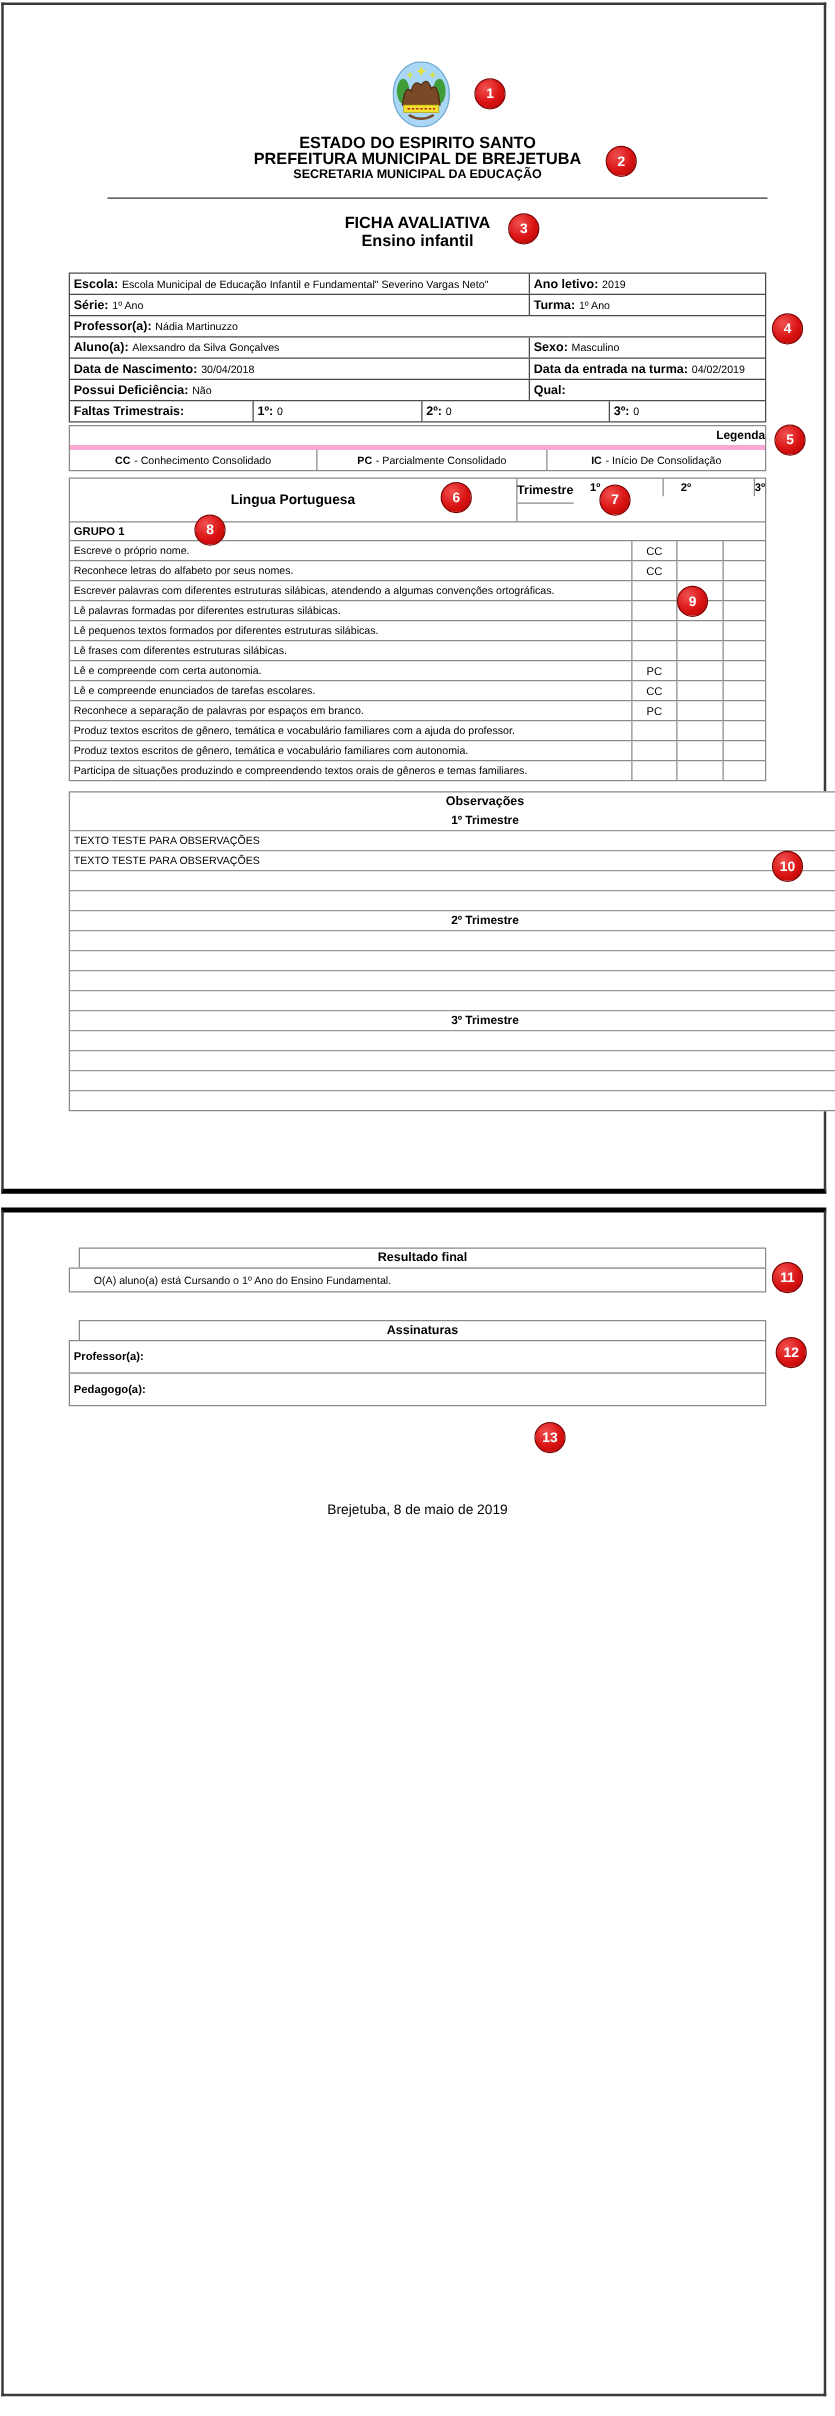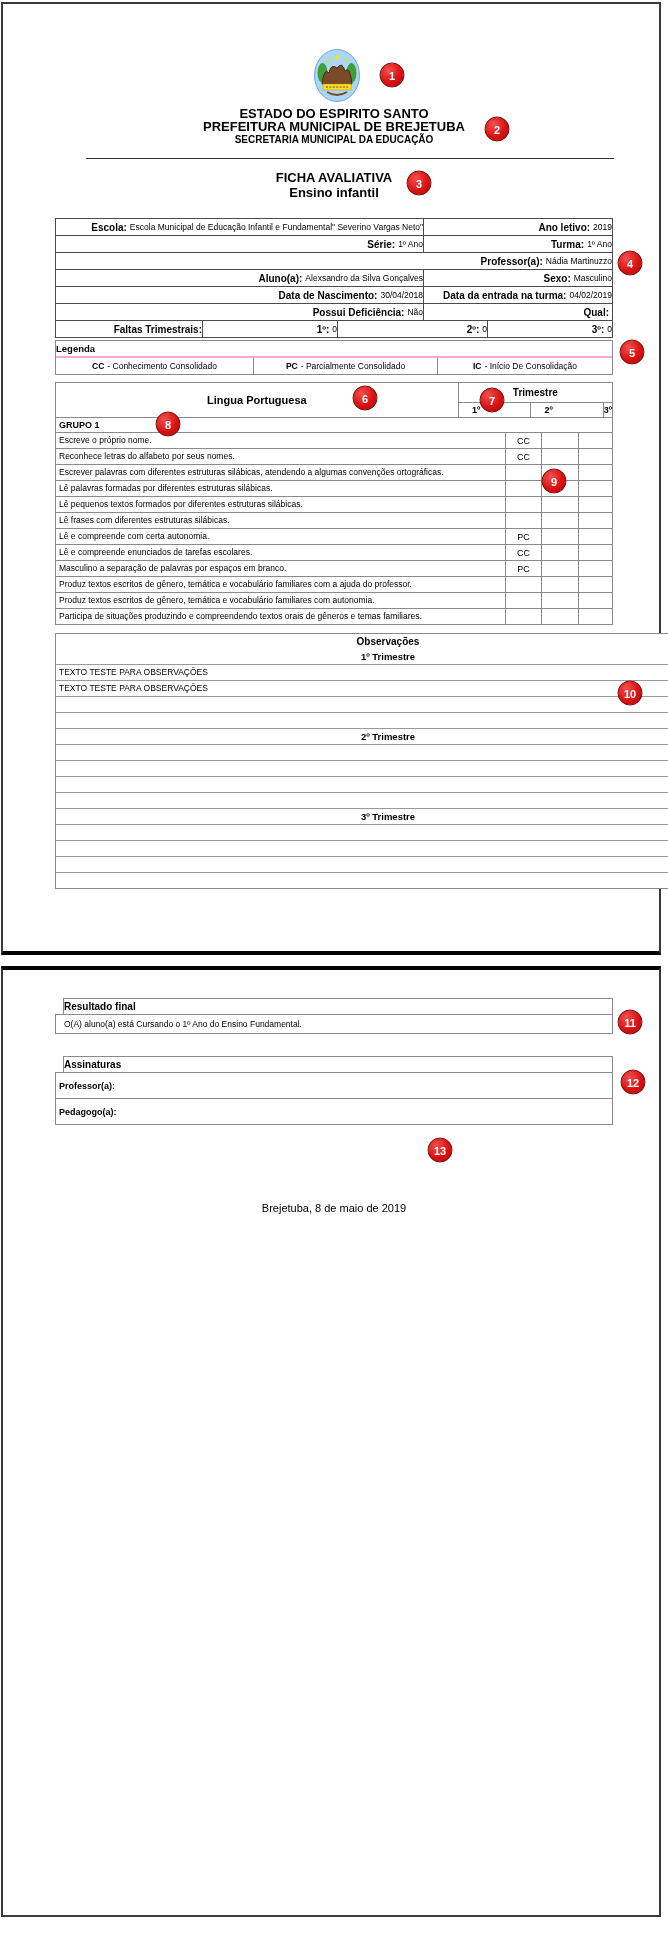--- a/index.html
+++ b/index.html
@@ -21,44 +21,44 @@
   .doc-title,.doc-subtitle{font-size:13px;font-weight:bold;line-height:15px;}
 
   
   .lbl{font-weight:bold;font-size:10px;white-space:nowrap;}
   .val{font-size:8.5px;white-space:nowrap;}
 
   
   #info-table{top:218px;left:55px;width:558px;border:1px solid #4a4a4a;box-sizing:border-box;background:#fff;}
   .irow{display:flex;height:16px;border-bottom:1px solid #4a4a4a;}
   .irow:last-child{border-bottom:none;}
-  .ic{display:flex;align-items:center;gap:3px;padding-left:3px;overflow:hidden;box-sizing:border-box;justify-content:flex-end;}
+  .ic{display:flex;align-items:center;gap:3px;padding-left:3px;overflow:hidden;box-sizing:border-box;}
   .iw-l{width:368px;border-right:1px solid #4a4a4a;}
   .iw-r{flex:1;}
   .f0{width:147px;border-right:1px solid #4a4a4a;}
   .f1{width:135px;border-right:1px solid #4a4a4a;}
   .f2{width:150px;border-right:1px solid #4a4a4a;}
   .f3{flex:1;}
 
   
   #legenda{top:340px;left:55px;width:558px;border:1px solid #8a8a8a;box-sizing:border-box;background:#fff;}
-  .leg-title{height:15px;border-bottom:2px solid #f9a8d4;text-align:left;font-weight:bold;font-size:9.5px;line-height:15px;}
+  .leg-title{height:15px;border-bottom:4px solid #f9a8d4;text-align:right;font-weight:bold;font-size:9.5px;line-height:15px;}
   .leg-row{display:flex;height:16px;}
   .leg-cell{display:flex;align-items:center;justify-content:center;gap:3px;font-size:8.5px;box-sizing:border-box;}
   .leg-cell b{font-size:8.5px;}
   .lc0{width:198px;border-right:1px solid #8a8a8a;}
   .lc1{width:184px;border-right:1px solid #8a8a8a;}
   .lc2{flex:1;}
 
   
   #main-table{top:382px;left:55px;width:558px;border:1px solid #8a8a8a;box-sizing:border-box;background:#fff;}
   .mhead{display:flex;}
   .mh-subject{width:450px;border-right:1px solid #8a8a8a;display:flex;align-items:center;justify-content:center;
               font-weight:bold;font-size:11px;height:34px;box-sizing:border-box;}
-  .mh-right{flex:1;display:flex;flex-direction:column;}
+  .mh-right{flex:1;display:flex;flex-direction:row;}
   .mh-trim{height:19px;border-bottom:1px solid #8a8a8a;text-align:center;font-weight:bold;font-size:10px;line-height:19px;}
   .mh-cols{display:flex;height:14px;gap:36px;}
   .mh-c{display:flex;align-items:center;justify-content:center;font-weight:bold;font-size:9px;box-sizing:border-box;}
   .grupo-row{border-top:1px solid #8a8a8a;height:14px;font-weight:bold;font-size:9px;line-height:14px;padding-left:3px;}
   .mrow{display:flex;border-top:1px solid #8a8a8a;height:15px;}
   .mdesc{width:450px;border-right:1px solid #8a8a8a;font-size:8.5px;line-height:15px;padding-left:3px;
          white-space:nowrap;overflow:hidden;box-sizing:border-box;}
   .mcell{display:flex;align-items:center;justify-content:center;font-size:9px;box-sizing:border-box;}
   .m1,.c1{width:35px;}
   .m2,.c2{width:37px;border-left:1px solid #8a8a8a;}
@@ -66,24 +66,24 @@
 
   
   #obs-table{top:633px;left:55px;width:666px;border:1px solid #8a8a8a;box-sizing:border-box;background:#fff;}
   .orow{height:15px;border-top:1px solid #9a9a9a;line-height:15px;}
   .orow:first-child{border-top:none;}
   .o-title{font-weight:bold;font-size:10px;text-align:center;}
   .o-sub{font-weight:bold;font-size:9.5px;text-align:center;}
   .o-text{font-size:8.5px;padding-left:3px;white-space:nowrap;overflow:hidden;}
 
   
-  .sec-head{margin-left:8px;height:15px;border:1px solid #8a8a8a;font-weight:bold;
+  .sec-head{margin-left:8px;height:15px;border:1px solid #8a8a8a;text-align:center;font-weight:bold;
             font-size:10px;line-height:15px;background:#fff;box-sizing:content-box;}
   #resultado{top:998px;left:55px;width:558px;}
-  .res-body{margin-top:-1px;border:1px solid #8a8a8a;height:18px;font-size:8.5px;line-height:18px;padding-left:8px;background:#fff;}
+  .res-body{margin-top:-1px;border:1px solid #8a8a8a;height:18px;font-size:8.5px;line-height:18px;padding-left:19px;background:#fff;}
   #assinaturas{top:1056px;left:55px;width:558px;}
   .sig-row{margin-top:-1px;border:1px solid #8a8a8a;height:27px;padding:2px 0 0 3px;box-sizing:border-box;background:#fff;}
   .sig-row .lbl{font-size:9px;}
   #date-line{top:1200px;left:55px;width:558px;text-align:center;font-size:11px;line-height:16px;}
 
   
   .callout{position:absolute;width:23px;height:23px;border-radius:50%;transform:translate(-50%,-50%);
            background:radial-gradient(circle at 35% 30%, #f25050 0%, #d91212 55%, #b30606 100%);
            border:1px solid #7d0505;color:#fff;font-weight:bold;font-size:11px;
            display:flex;align-items:center;justify-content:center;z-index:5;}
@@ -273,21 +273,21 @@
           <div class="mcell m2"></div>
           <div class="mcell m3"></div>
         </div>
         <div class="mrow">
           <div class="mdesc">Lê e compreende enunciados de tarefas escolares.</div>
           <div class="mcell m1">CC</div>
           <div class="mcell m2"></div>
           <div class="mcell m3"></div>
         </div>
         <div class="mrow">
-          <div class="mdesc">Masculino a separação de palavras por espaços em branco.</div>
+          <div class="mdesc">Reconhece a separação de palavras por espaços em branco.</div>
           <div class="mcell m1">PC</div>
           <div class="mcell m2"></div>
           <div class="mcell m3"></div>
         </div>
         <div class="mrow">
           <div class="mdesc">Produz textos escritos de gênero, temática e vocabulário familiares com a ajuda do professor.</div>
           <div class="mcell m1"></div>
           <div class="mcell m2"></div>
           <div class="mcell m3"></div>
         </div>

